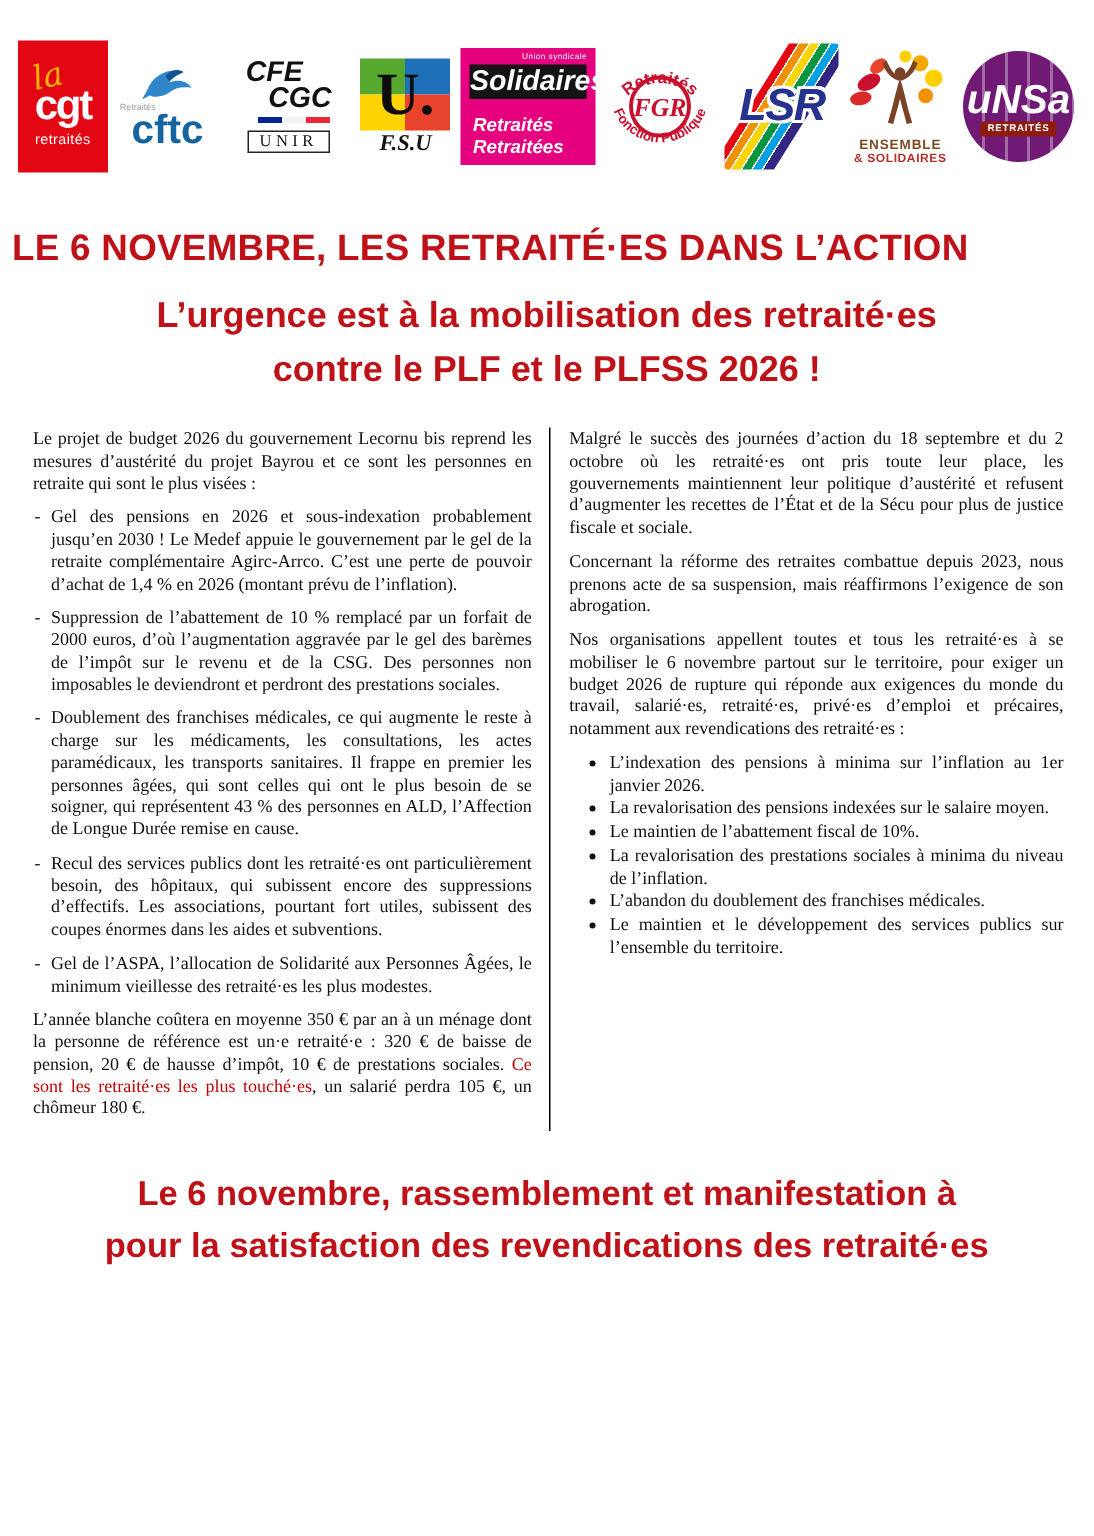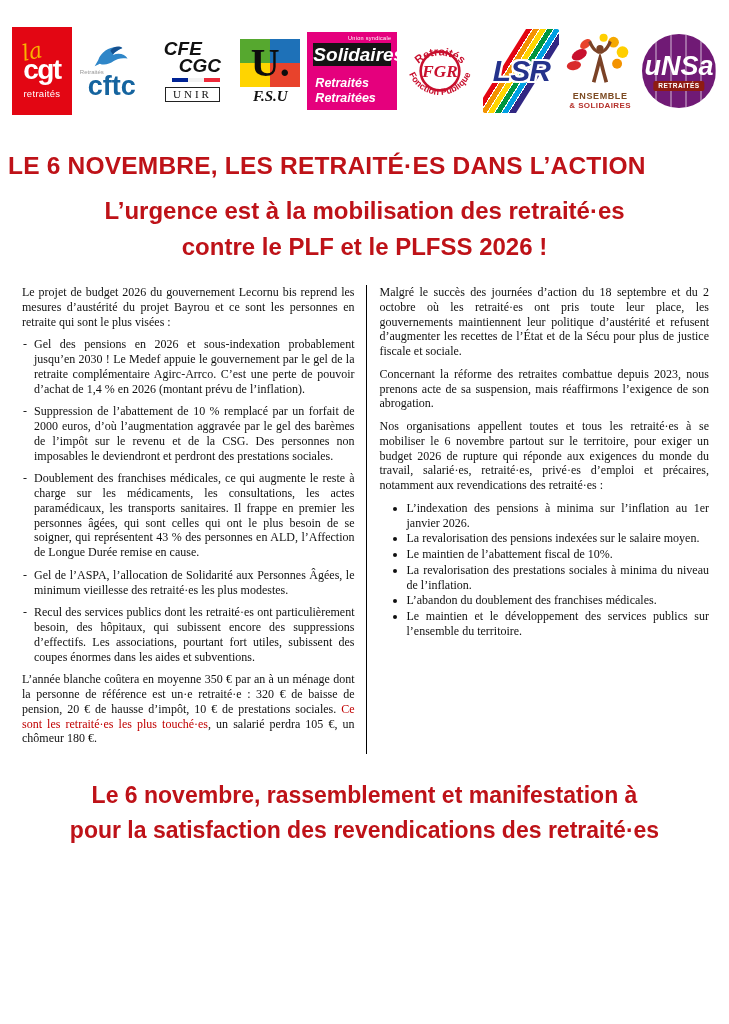--- a/index.html
+++ b/index.html
@@ -206,22 +206,22 @@
   <h2 class="subheadline"><span>L’urgence est à la mobilisation des retraité·es</span><br><span>contre le PLF et le PLFSS 2026 !</span></h2>
 
   <section class="columns">
 
     <div class="col col-left">
       <p>Le projet de budget 2026 du gouvernement Lecornu bis reprend les mesures d’austérité du projet Bayrou et ce sont les personnes en retraite qui sont le plus visées :</p>
 
       <div class="dash-item"><span class="b">Gel des pensions en 2026 et sous-indexation probablement jusqu’en 2030 !</span><span> Le Medef appuie le gouvernement par le gel de la retraite complémentaire Agirc-Arrco. C’est une perte de pouvoir d’achat de 1,4 % en 2026 (montant prévu de l’inflation).</span></div>
       <div class="dash-item"><span class="b">Suppression de l’abattement de 10 % remplacé par un forfait de 2000 euros, d’où l’augmentation</span><span> aggravée par le gel des barèmes de l’impôt sur le revenu et de la CSG. Des personnes non imposables le deviendront et perdront des prestations sociales.</span></div>
       <div class="dash-item"><span class="b">Doublement des franchises médicales,</span><span> ce qui augmente le reste à charge sur les médicaments, les consultations, les actes paramédicaux, les transports sanitaires. Il frappe en premier les personnes âgées, qui sont celles qui ont le plus besoin de se soigner, qui représentent 43 % des personnes en ALD, l’Affection de Longue Durée remise en cause.</span></div>
+      <div class="dash-item"><span class="b">Recul des services publics dont les retraité·es ont particulièrement besoin, des hôpitaux,</span><span> qui subissent encore des suppressions d’effectifs. Les associations, pourtant fort utiles, subissent des coupes énormes dans les aides et subventions.</span></div>
       <div class="dash-item"><span class="b">Gel de l’ASPA, l’allocation de Solidarité aux Personnes Âgées,</span><span> le minimum vieillesse des retraité·es les plus modestes.</span></div>
-      <div class="dash-item"><span class="b">Recul des services publics dont les retraité·es ont particulièrement besoin, des hôpitaux,</span><span> qui subissent encore des suppressions d’effectifs. Les associations, pourtant fort utiles, subissent des coupes énormes dans les aides et subventions.</span></div>
 
       <p><span class="b">L’année blanche coûtera en moyenne 350 € par an à un ménage dont la personne de référence est un·e retraité·e</span><span> : 320 € de baisse de pension, 20 € de hausse d’impôt, 10 € de prestations sociales. </span><span class="b red">Ce sont les retraité·es les plus touché·es</span><span>, un salarié perdra 105 €, un chômeur 180 €.</span></p>
     </div>
 
     <div class="col col-right">
       <p class="b">Malgré le succès des journées d’action du 18 septembre et du 2 octobre où les retraité·es ont pris toute leur place, les gouvernements maintiennent leur politique d’austérité et refusent d’augmenter les recettes de l’État et de la Sécu pour plus de justice fiscale et sociale.</p>
       <p class="b">Concernant la réforme des retraites combattue depuis 2023, nous prenons acte de sa suspension, mais réaffirmons l’exigence de son abrogation.</p>
       <p>Nos organisations appellent toutes et tous les retraité·es à se mobiliser le 6 novembre partout sur le territoire, pour exiger un budget 2026 de rupture qui réponde aux exigences du monde du travail, salarié·es, retraité·es, privé·es d’emploi et précaires, notamment aux revendications des retraité·es :</p>
 
       <ul class="demands">

